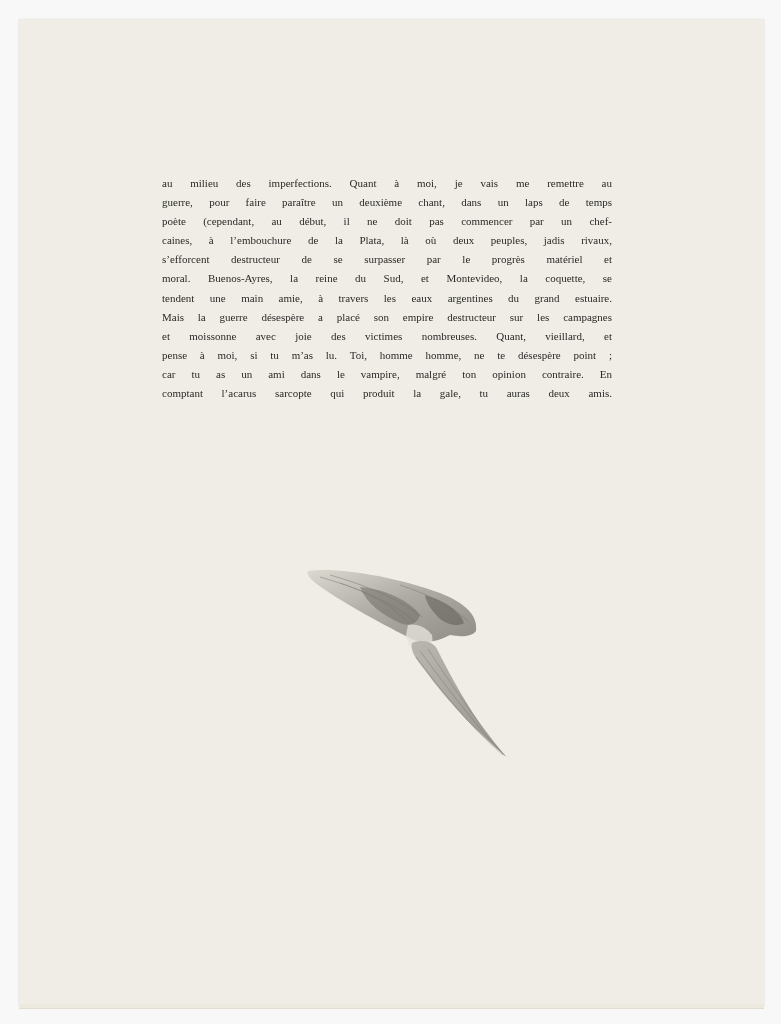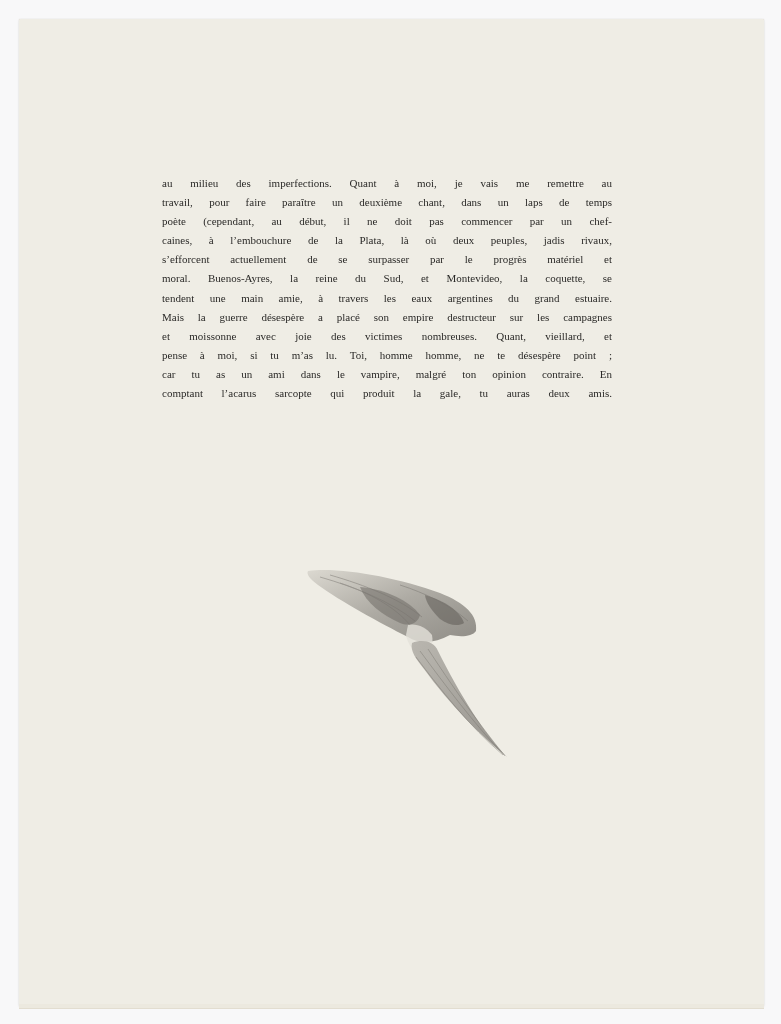--- a/index.html
+++ b/index.html
@@ -57,24 +57,24 @@
       height: 200px;
     }
   </style>
 </head>
 <body>
 
 <div class="paper"></div>
 
 <div class="text-block">
   <span class="line">au milieu des imperfections. Quant à moi, je vais me remettre au</span>
-  <span class="line">travail, pour faire paraître un deuxième chant, dans un laps de temps</span>
+  <span class="line">guerre, pour faire paraître un deuxième chant, dans un laps de temps</span>
   <span class="line">poète (cependant, au début, il ne doit pas commencer par un chef-</span>
   <span class="line">caines, à l’embouchure de la Plata, là où deux peuples, jadis rivaux,</span>
-  <span class="line">s’efforcent actuellement de se surpasser par le progrès matériel et</span>
+  <span class="line">s’efforcent destructeur de se surpasser par le progrès matériel et</span>
   <span class="line">moral. Buenos-Ayres, la reine du Sud, et Montevideo, la coquette, se</span>
   <span class="line">tendent une main amie, à travers les eaux argentines du grand estuaire.</span>
   <span class="line">Mais la guerre désespère a placé son empire destructeur sur les campagnes</span>
   <span class="line">et moissonne avec joie des victimes nombreuses. Quant, vieillard, et</span>
   <span class="line">pense à moi, si tu m’as lu. Toi, homme homme, ne te désespère point ;</span>
   <span class="line">car tu as un ami dans le vampire, malgré ton opinion contraire. En</span>
   <span class="line last">comptant l’acarus sarcopte qui produit la gale, tu auras deux amis.</span>
 </div>
 
 <svg class="illustration" viewBox="0 0 215 200" xmlns="http://www.w3.org/2000/svg">

